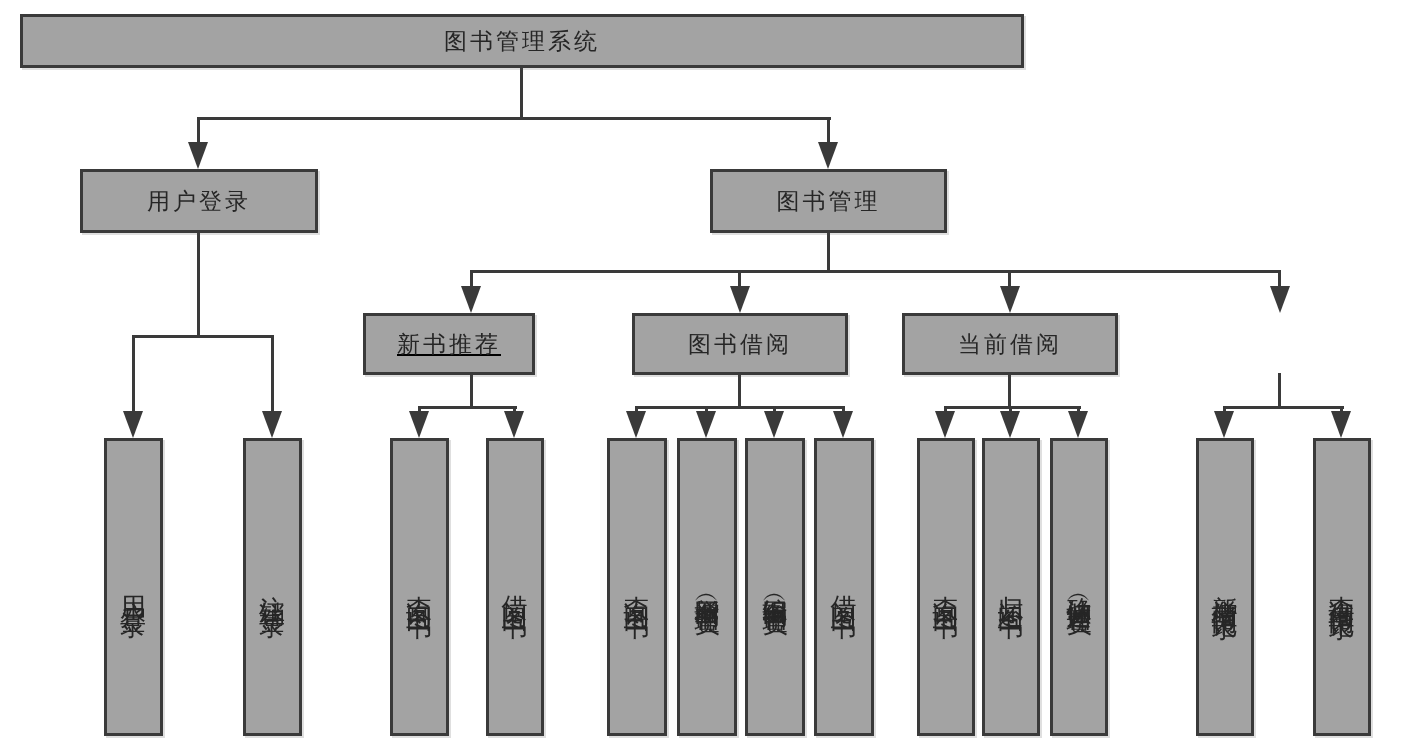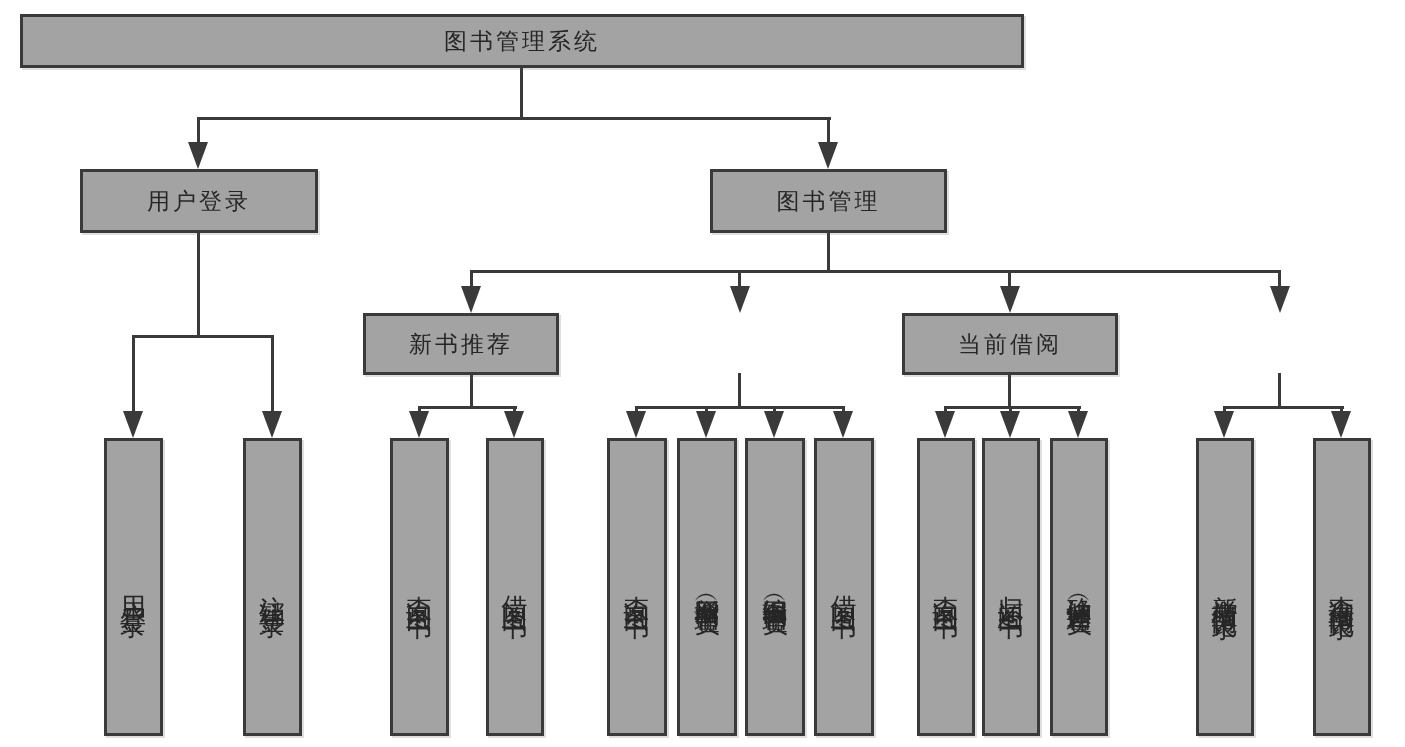--- a/index.html
+++ b/index.html
@@ -133,22 +133,25 @@
     <span class="label">图书管理系统</span>
   </div>
 
   <div class="hbox" style="left:80px; top:169px; width:238px; height:64px;">
     <span class="label">用户登录</span>
   </div>
   <div class="hbox" style="left:710px; top:169px; width:237px; height:64px;">
     <span class="label">图书管理</span>
   </div>
 
-  <div class="hbox" style="left:363px; top:313px; width:196px; height:62px;">
+  <div class="hbox" style="left:363px; top:313px; width:172px; height:62px;text-decoration:underline;">
     <span class="label">新书推荐</span>
+  </div>
+  <div class="hbox" style="left:632px; top:313px; width:216px; height:62px;">
+    <span class="label">图书借阅</span>
   </div>
   <div class="hbox" style="left:902px; top:313px; width:216px; height:62px;">
     <span class="label">当前借阅</span>
   </div>
 
   <div class="vbox" style="left:104px; top:438px; width:59px; height:298px;">
     <span class="vtext">用户登录</span>
   </div>
   <div class="vbox" style="left:243px; top:438px; width:59px; height:298px;">
     <span class="vtext">注销登录</span>

